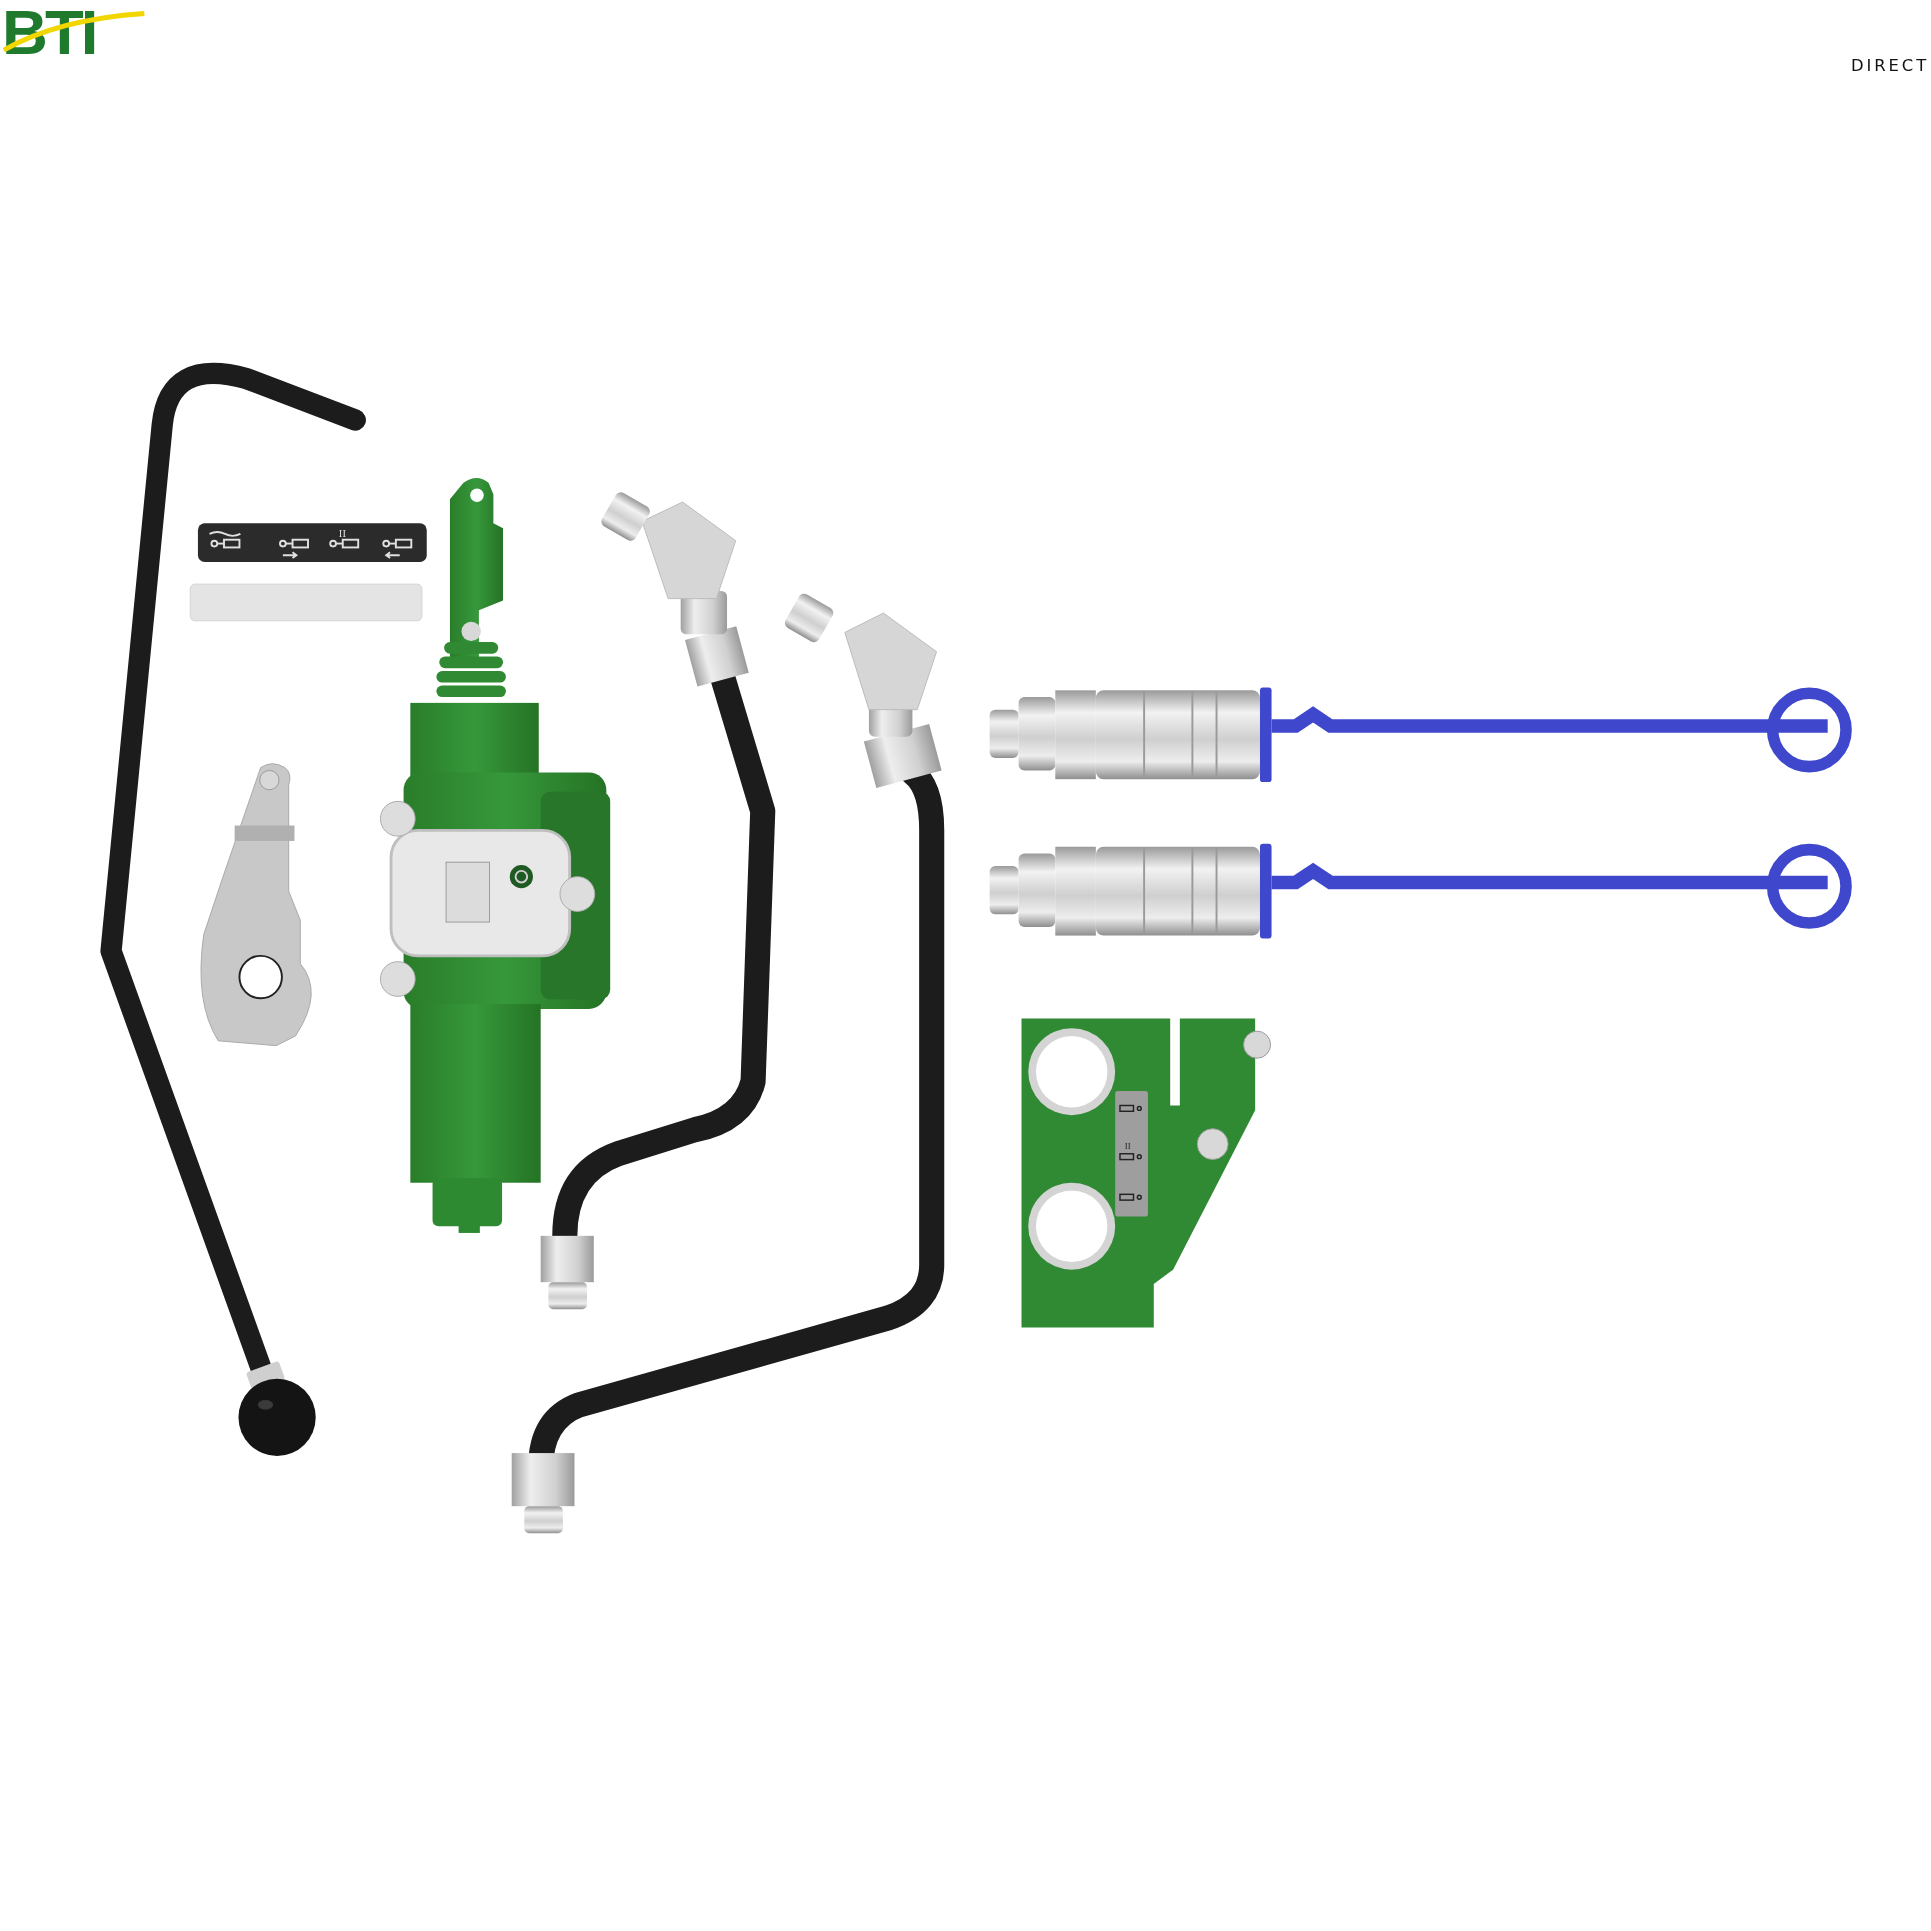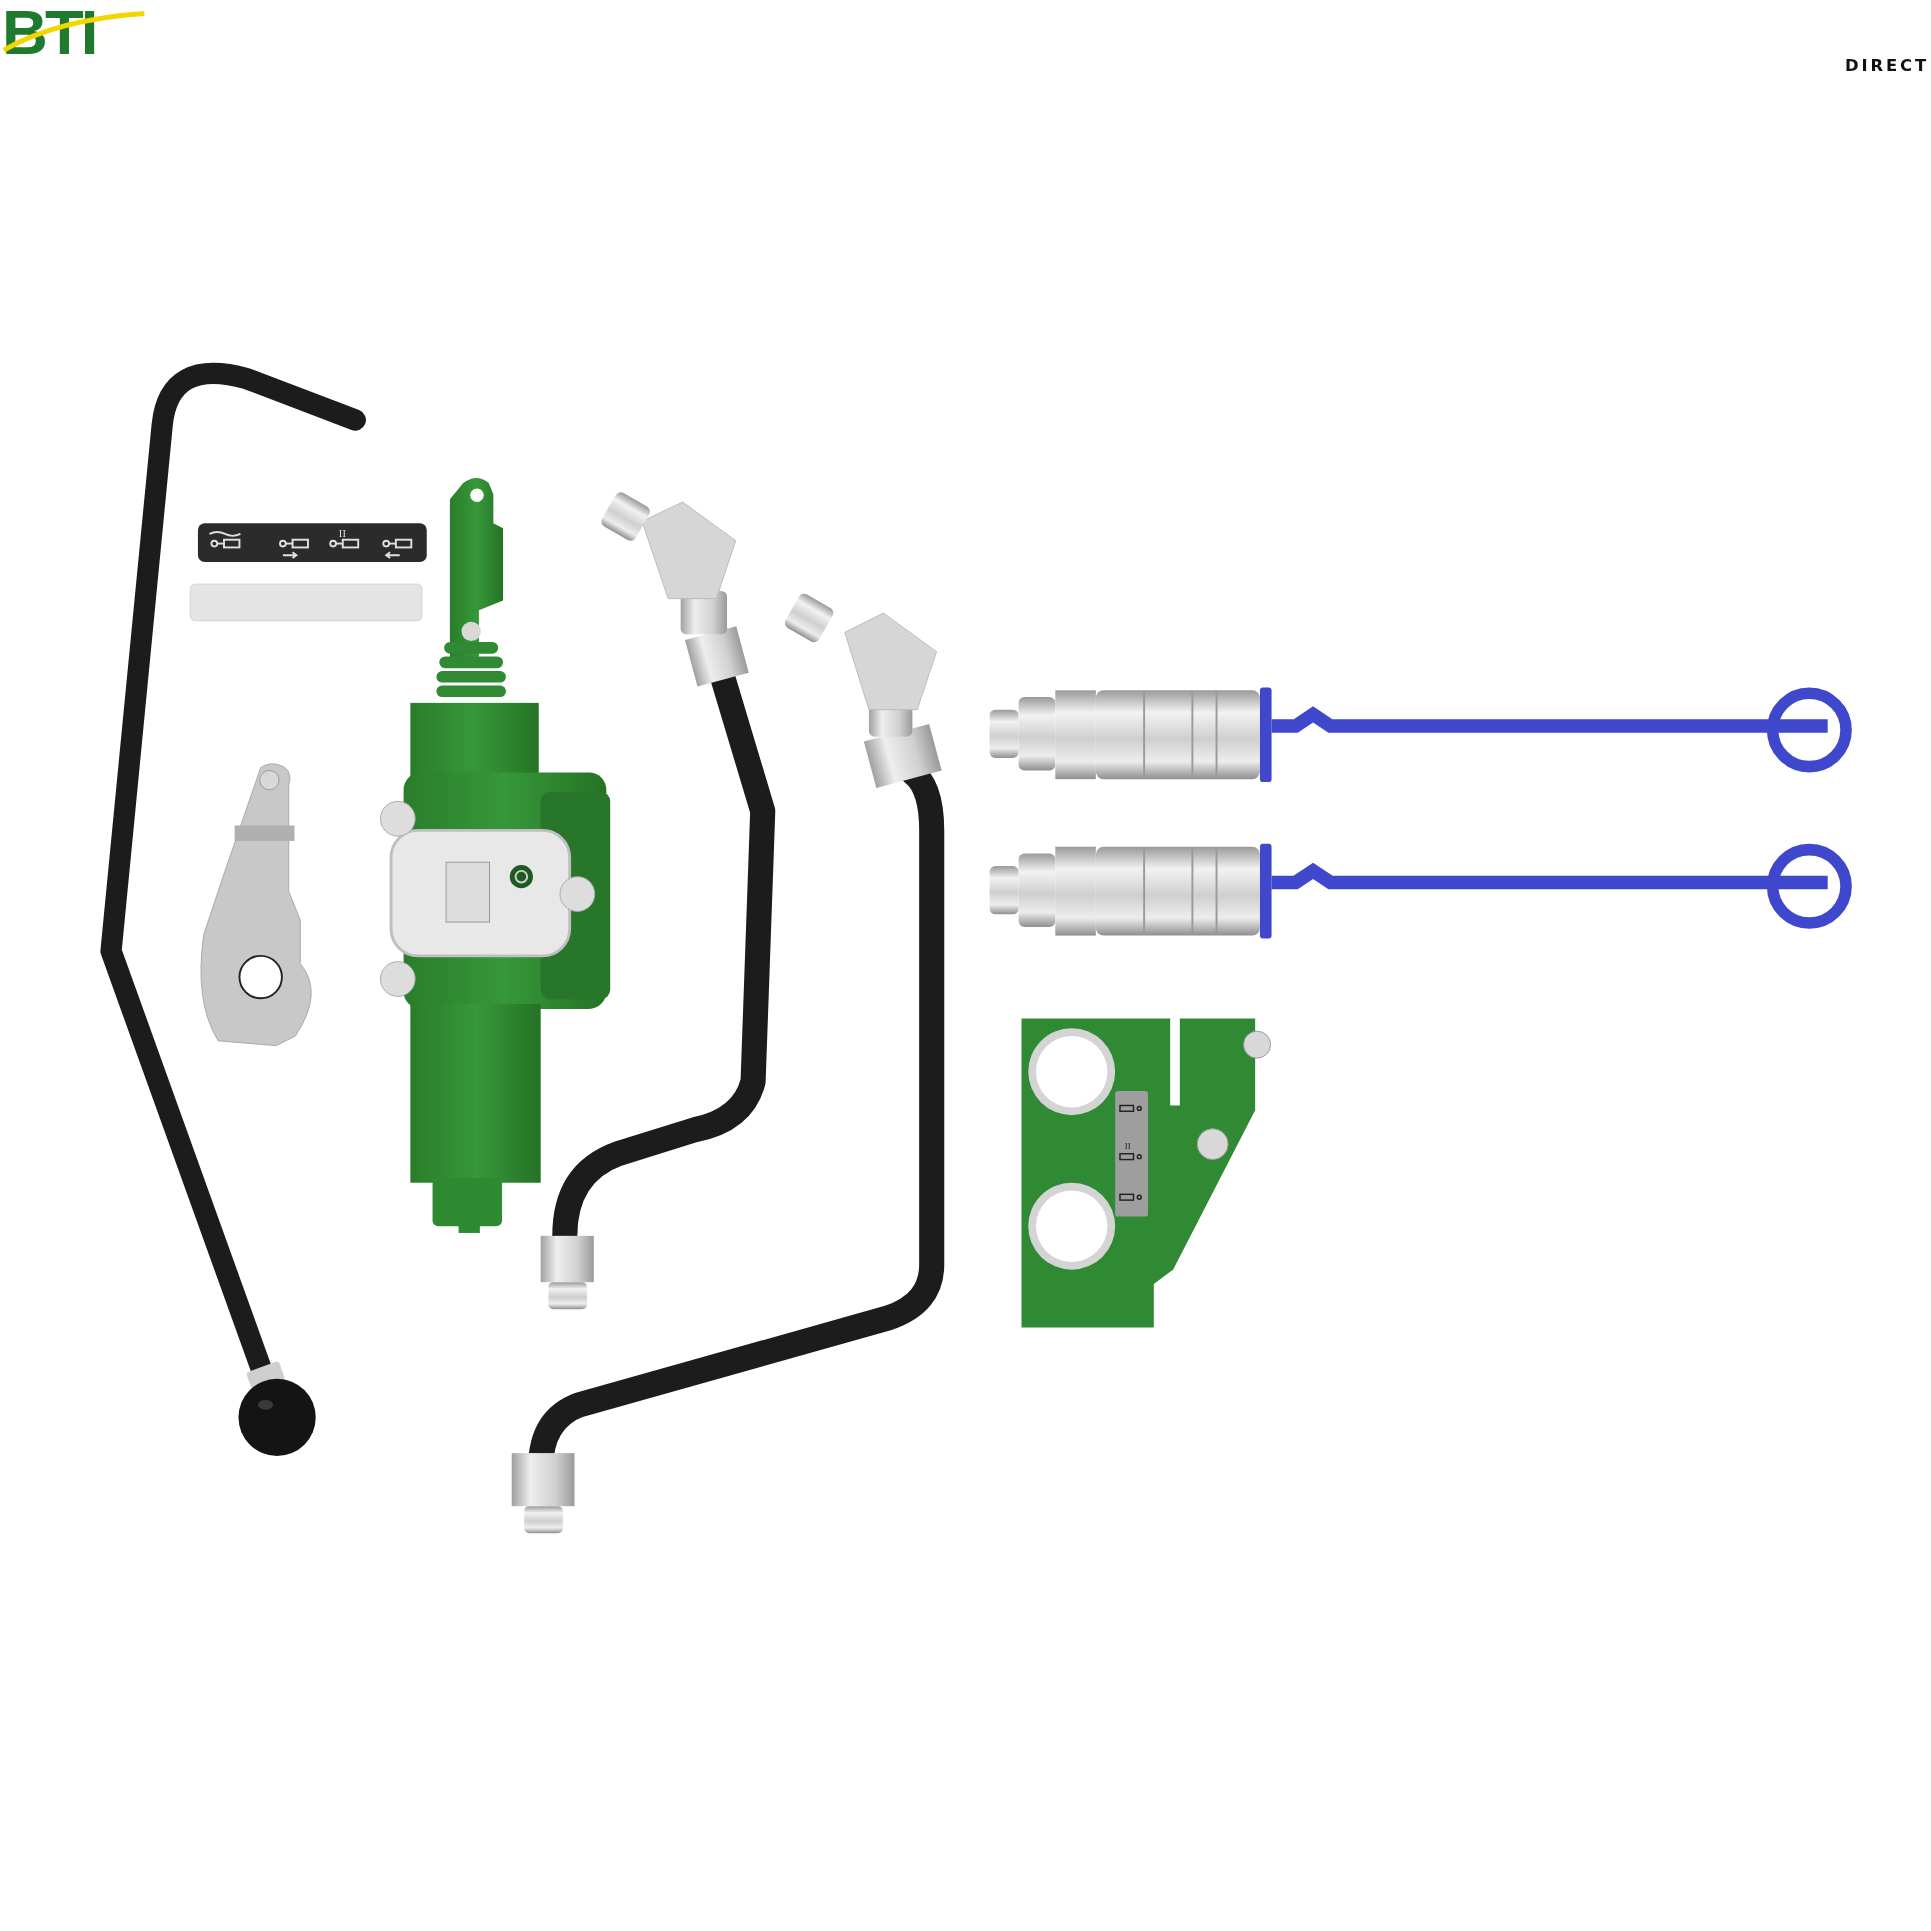--- a/index.html
+++ b/index.html
@@ -1,18 +1,18 @@
 <!DOCTYPE html>
 <html><head>
 <meta charset="utf-8">
 <style>
   html, body { margin:0; padding:0; background:#ffffff; }
   body { width:1931px; height:1931px; position:relative; overflow:hidden; font-family:"Liberation Sans", sans-serif; }
   #logo { left:1769px; top:19.3px; width:154px; height:77px; }
-  #logo .direct { position:absolute; right:1.9px; top:56px; font-family:"DejaVu Sans", sans-serif; font-weight:bold; font-size:16.4px; letter-spacing:2.9px; color:#111; }
+  #logo .direct { position:absolute; right:1.9px; top:56px; font-family:"DejaVu Sans", sans-serif; font-weight:normal; font-size:16.4px; letter-spacing:2.9px; color:#111; }
   #logo .swoosh { position:absolute; left:0; top:0; }
   svg.scene { position:absolute; left:0; top:0; }
 </style>
 </head>
 <body>
 
 <div id="logo">
   <svg class="swoosh" width="154" height="77" viewBox="0 0 160 80">
     <text x="2" y="56" font-family="Liberation Sans, sans-serif" font-weight="900" font-size="66" fill="#1f7a2e" letter-spacing="-3">BTI</text>
     <path d="M4 52 Q 60 20 150 14" stroke="#f2d600" stroke-width="5" fill="none"></path>

